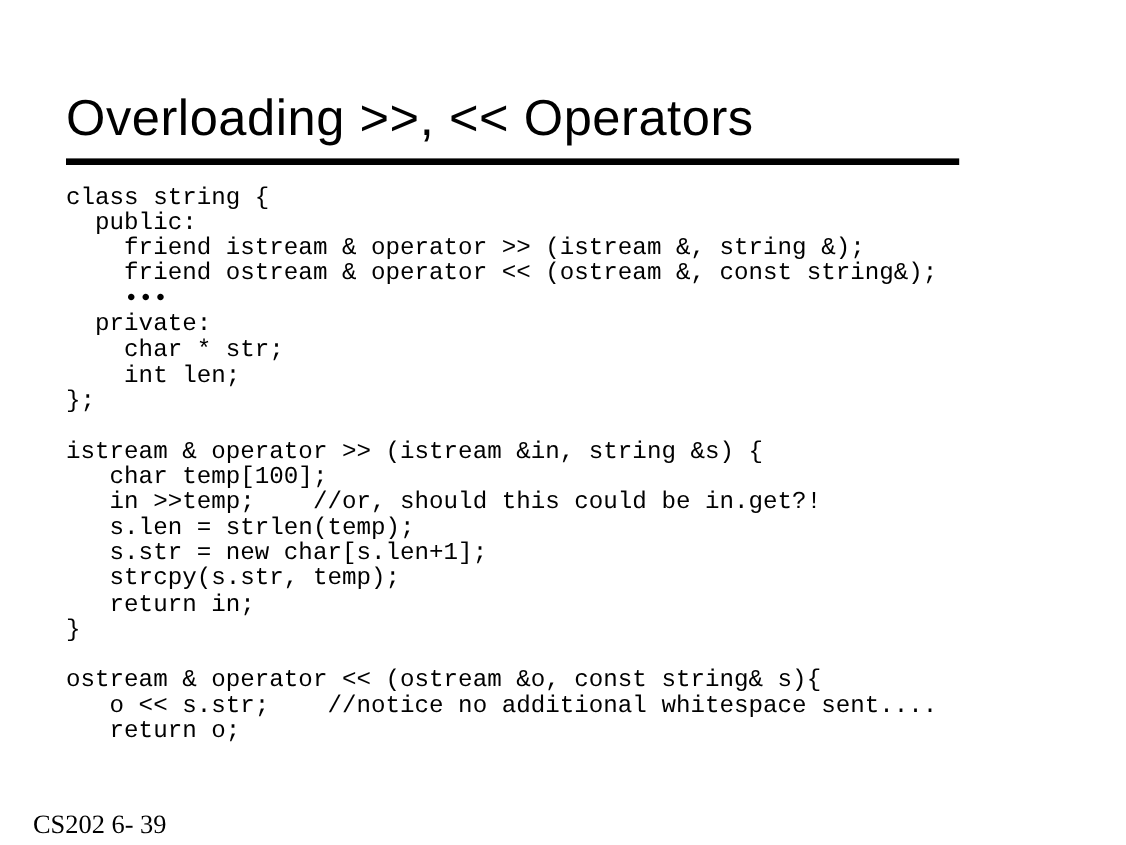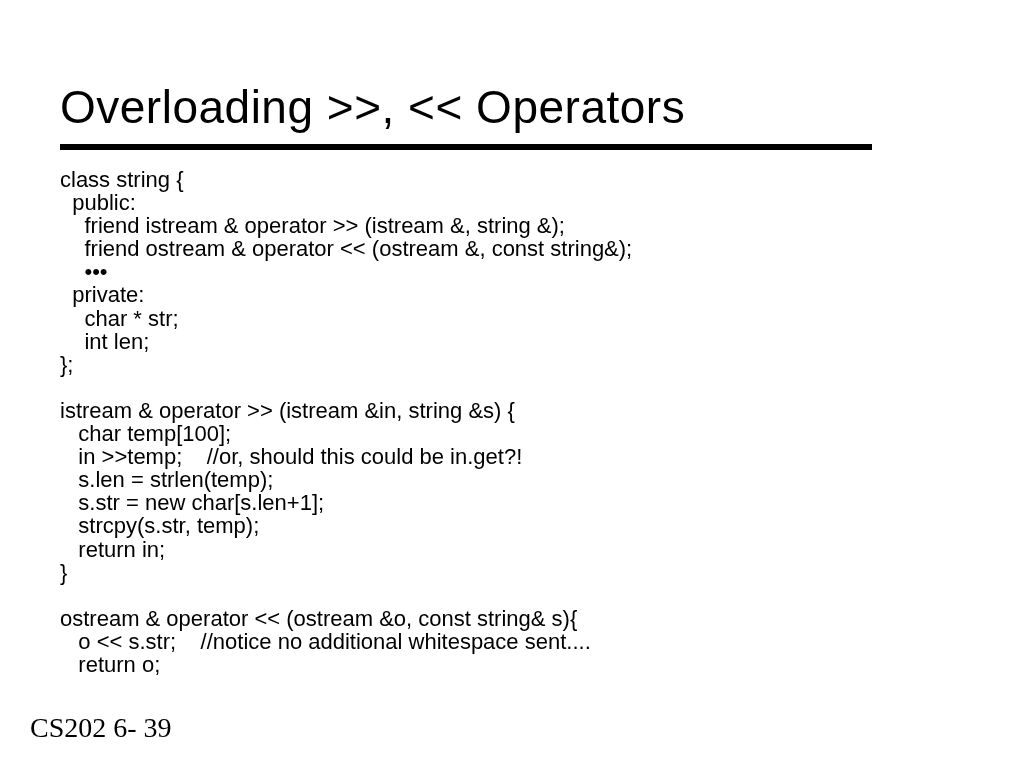--- a/index.html
+++ b/index.html
@@ -1,21 +1,21 @@
 <!DOCTYPE html>
 <html><head>
 <meta charset="utf-8">
 <style>
   * { margin: 0; padding: 0; box-sizing: border-box; }
   html, body { width: 1024px; height: 768px; background: #fff; font-family: "Times New Roman", Times, serif; color: #000; }
   .slide { width: 932px; height: 768px; position: relative; padding: 80px 60px 40px 60px; }
   .title { font-family: Arial, Helvetica, sans-serif; font-size: 46px; font-weight: 400; letter-spacing: 0.5px; }
   .rule { border: none; border-top: 6px solid #000; margin-top: 10px; margin-bottom: 18px; }
-  .code { font-family: Liberation Sans, sans-serif; font-size: 22px; line-height: 1.05; white-space: pre; }
-  .footer { position: absolute; left: 30px; bottom: 24px; font-family: "Times New Roman", Times, serif; font-size: 28px; }
+  .code { font-family: Liberation Mono, monospace; font-size: 22px; line-height: 1.05; white-space: pre; }
+  .footer { position: absolute; left: 30px; bottom: 4px; font-family: "Times New Roman", Times, serif; font-size: 24px; }
 </style>
 </head>
 <body>
 
 <div class="slide">
   <h1 class="title">Overloading &gt;&gt;, &lt;&lt; Operators</h1>
   <hr class="rule">
   <pre class="code">class string {
   public:
     friend istream &amp; operator &gt;&gt; (istream &amp;, string &amp;);

